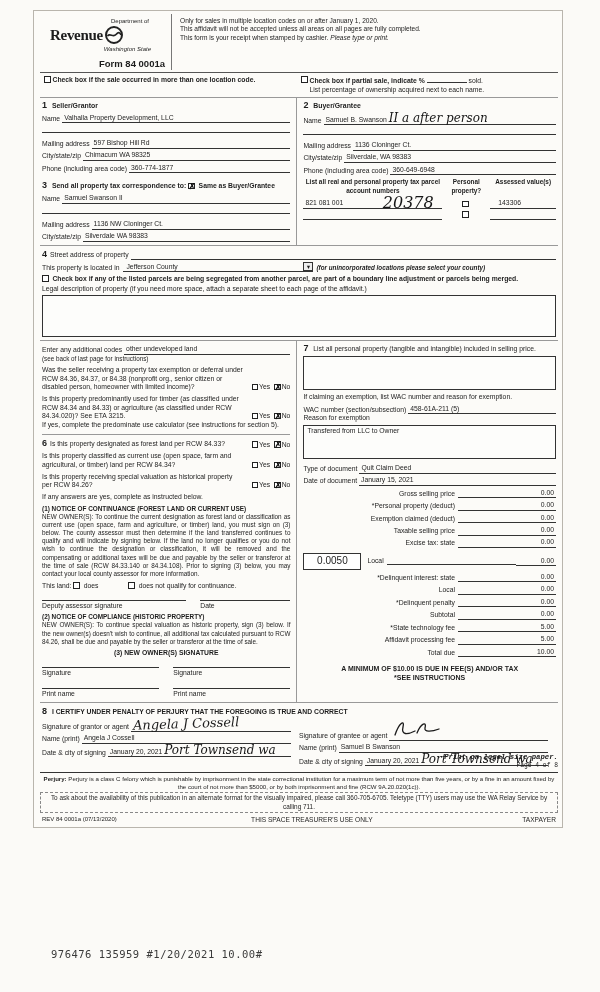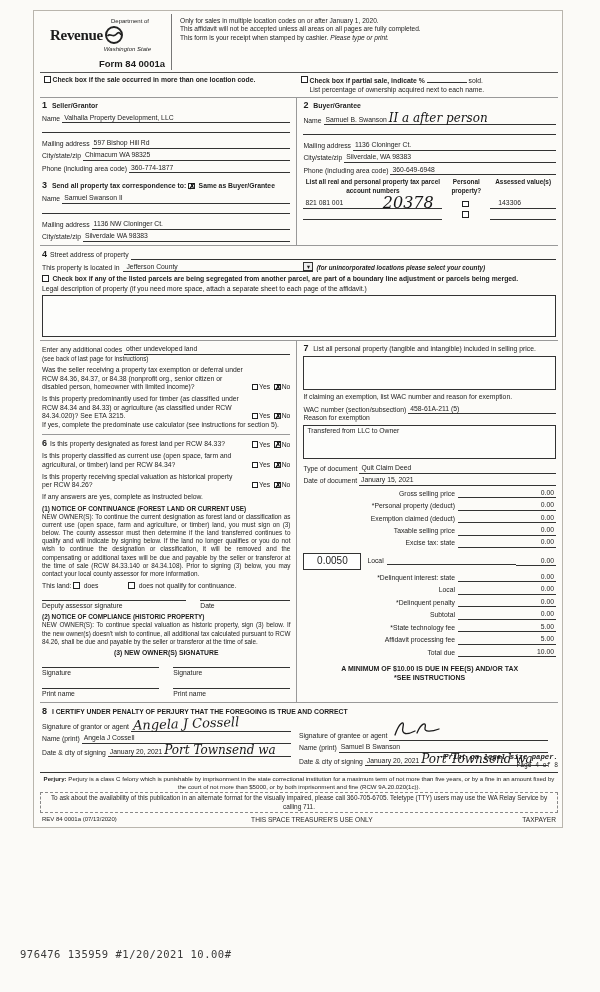--- a/index.html
+++ b/index.html
@@ -104,21 +104,21 @@
   .scribble { display:inline-block; vertical-align:bottom; }
   
   .perjury { font-size:6.1px; text-align:center; border-top:1px solid #333; margin-top:3px; padding-top:1.5px; }
   .altbox { border:1px dashed #888; font-size:6.4px; text-align:center; margin-top:2px; padding:1px 4px; }
   .footrow { display:flex; margin-top:2px; padding:1px 2px; }
   .footrow .f1 { width:30%; font-size:6px; }
   .footrow .f2 { width:45%; text-align:center; font-size:6.6px; }
   .footrow .f3 { width:25%; text-align:right; font-size:6.6px; }
   .printnote { position:absolute; top:753px; right:42px; text-align:right; font-style:italic; font-weight:bold; font-size:7.3px;font-family:Liberation Mono, monospace; }
   .pagenum { font-weight:normal; font-size:6.3px; font-style:normal; }
-  .stamp { position:absolute; top:948px; left:20px; font-family:"DejaVu Sans Mono", monospace; font-size:10.5px; color:#3a3a3a; letter-spacing:0.5px; }
+  .stamp { position:absolute; top:948px; left:51px; font-family:"DejaVu Sans Mono", monospace; font-size:10.5px; color:#3a3a3a; letter-spacing:0.5px; }
 </style>
 </head>
 <body>
 
 <div class="page">
   <div class="form">
 
     <div class="hdr">
       <div class="logo-block">
         <div class="dept">Department of</div>

